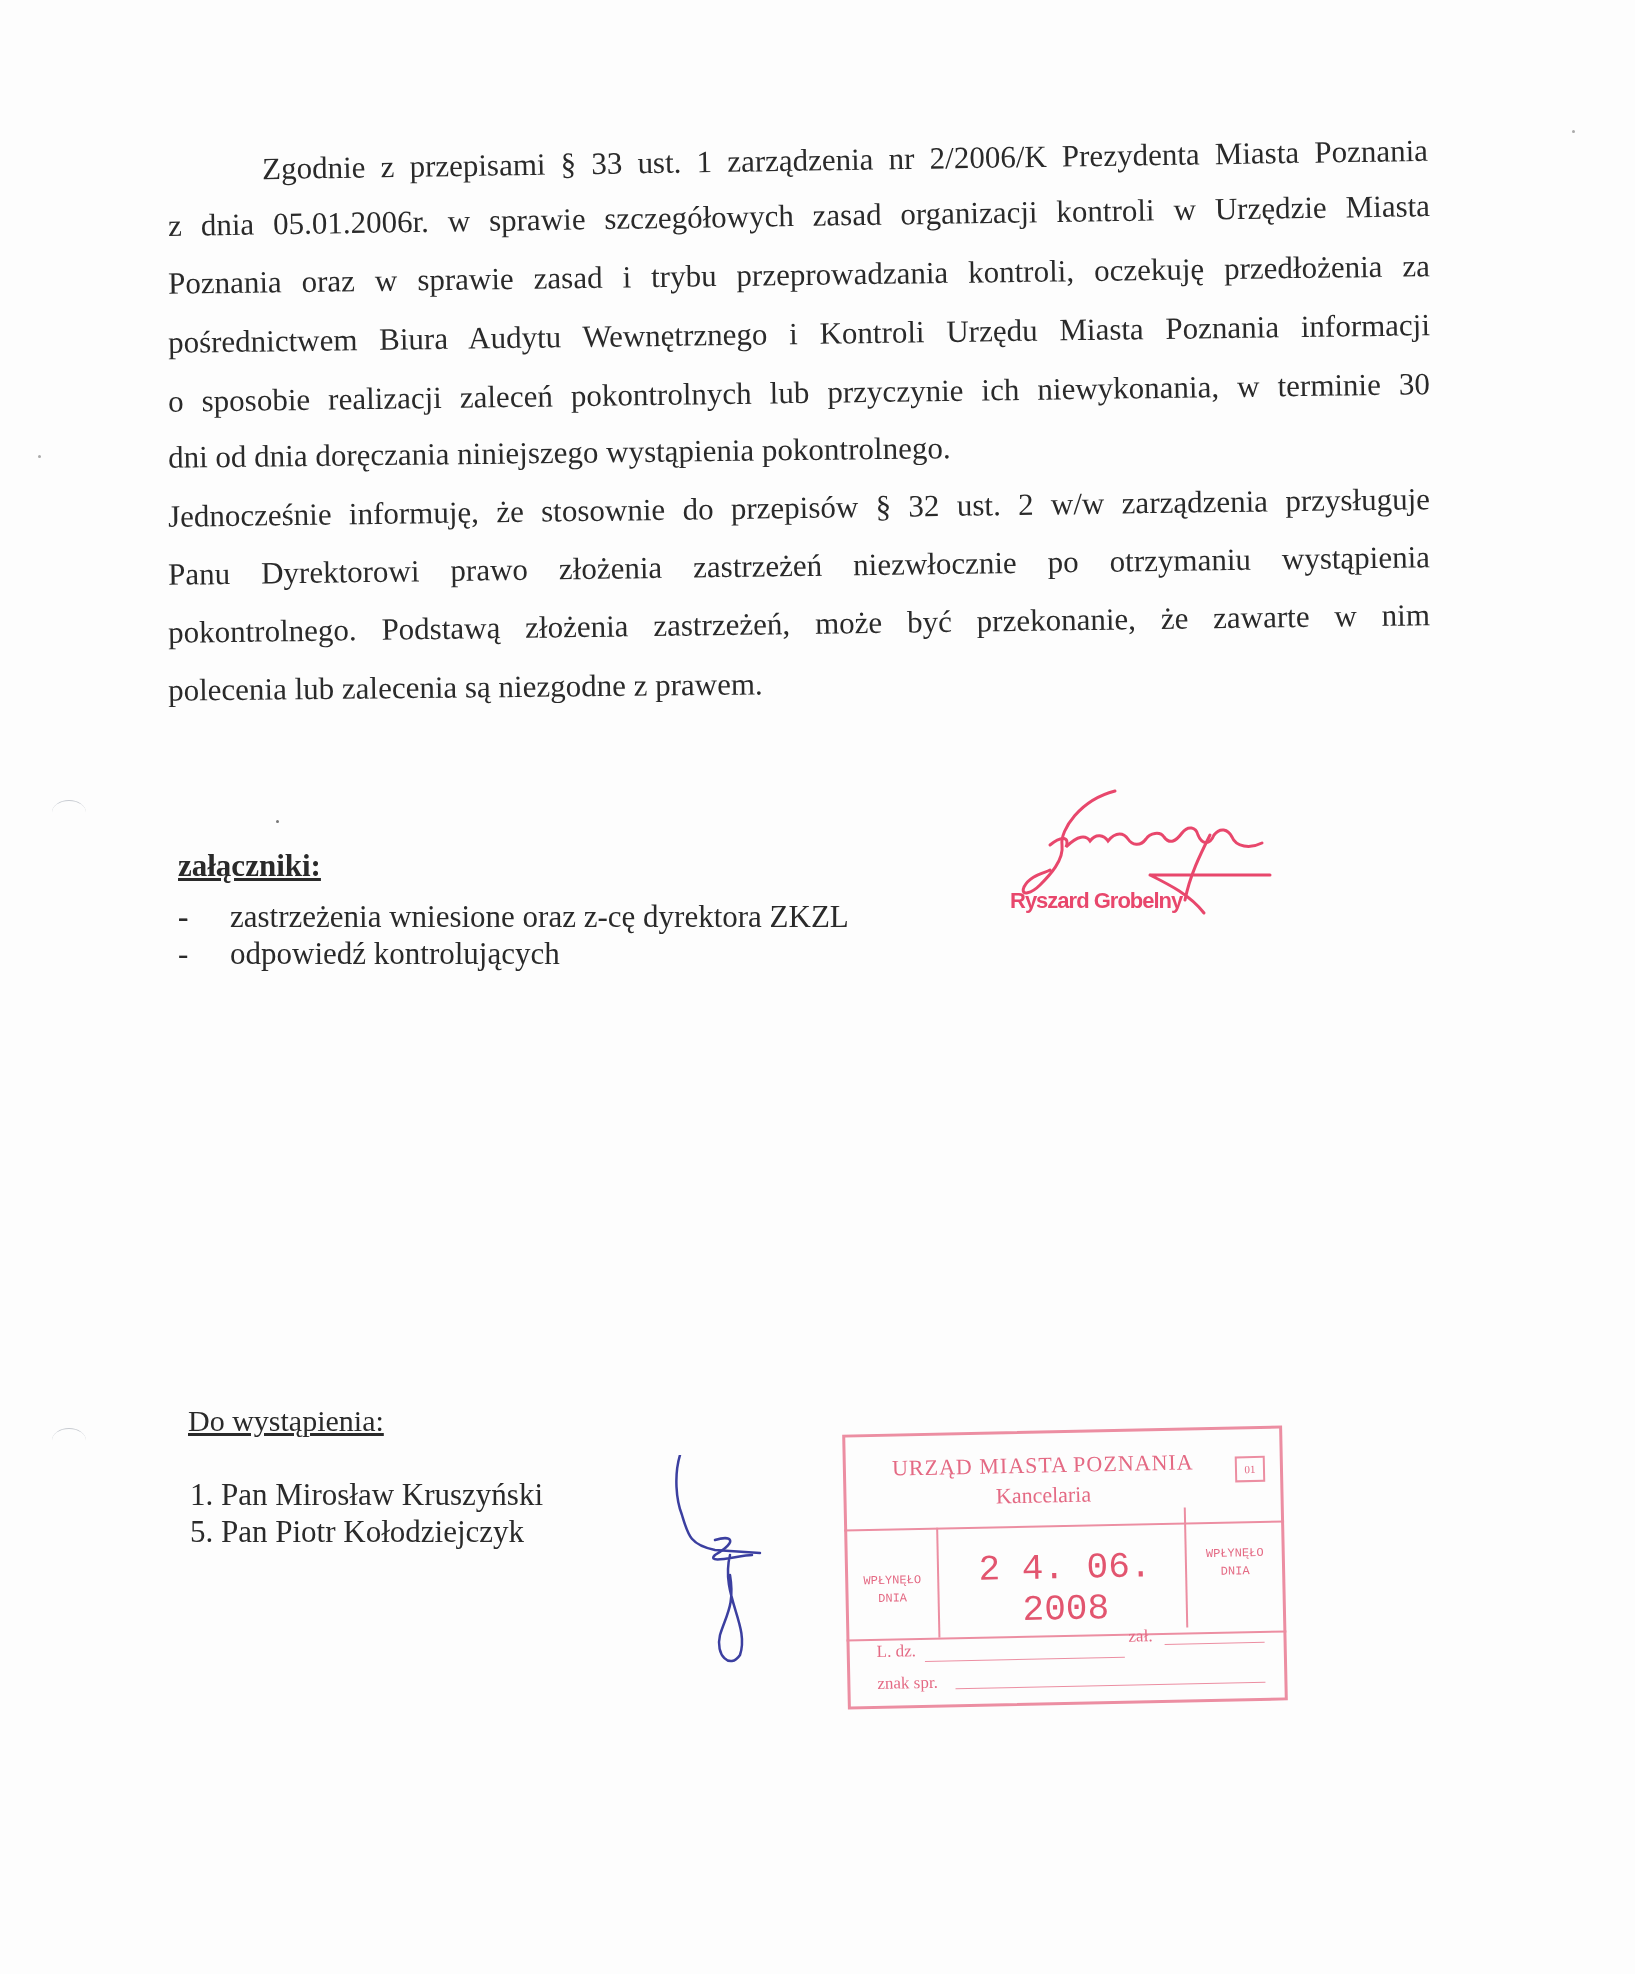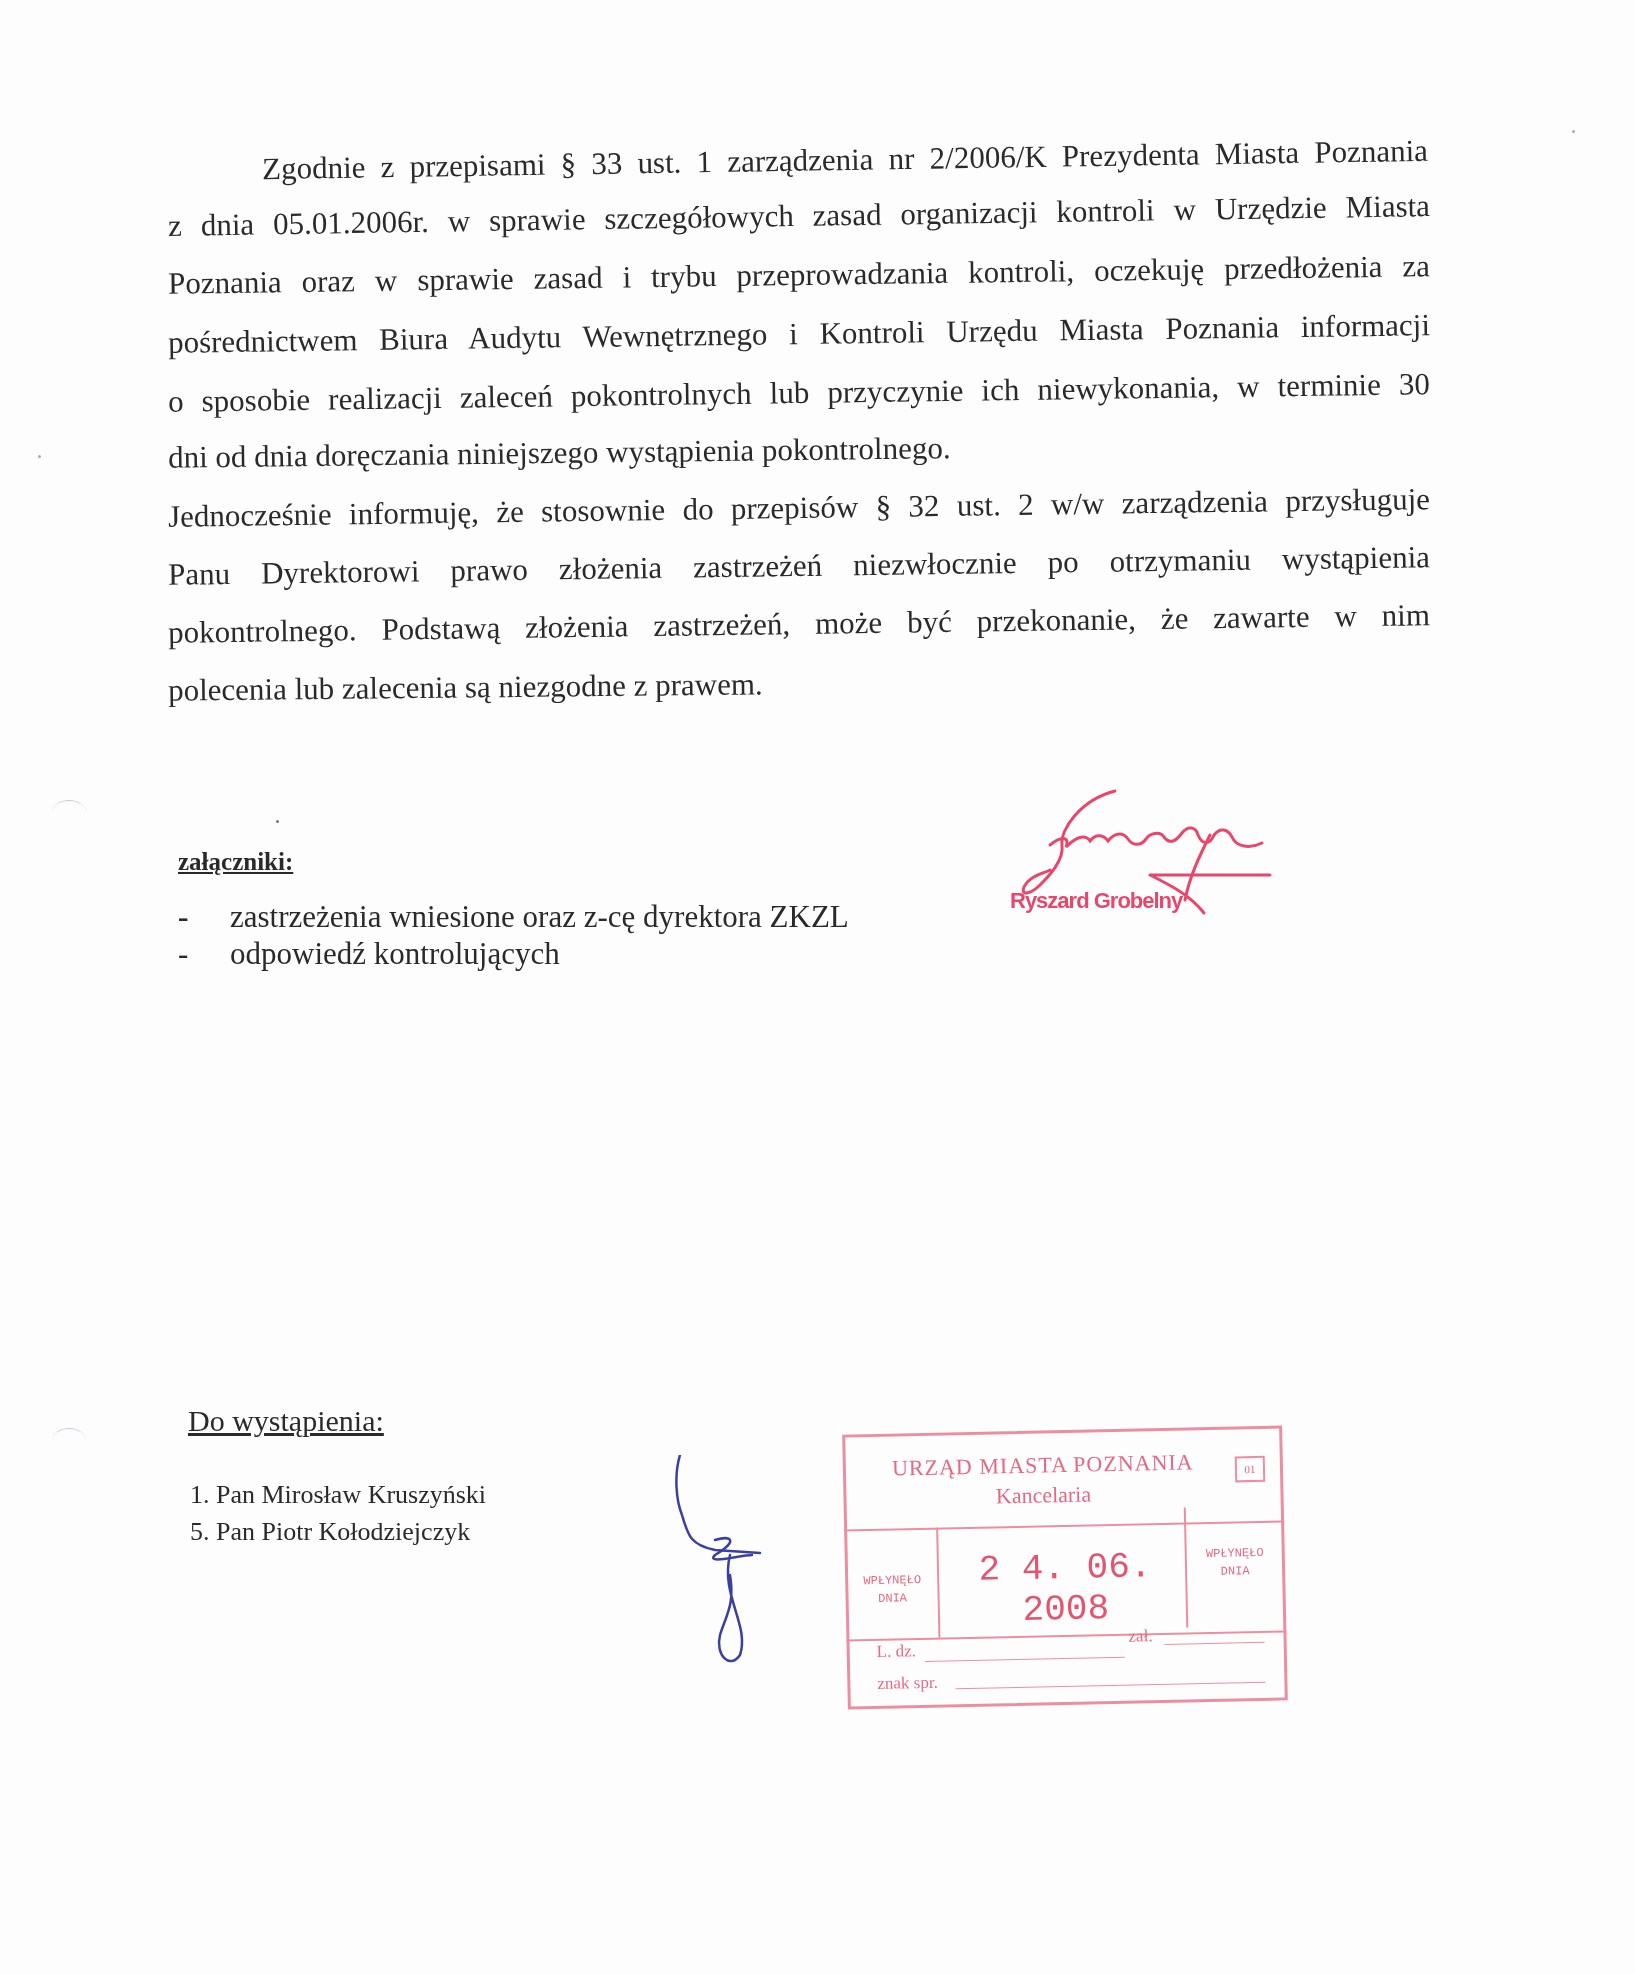--- a/index.html
+++ b/index.html
@@ -5,28 +5,28 @@
   html, body { margin: 0; padding: 0; background: #ffffff; }
   body { width: 1635px; height: 1974px; position: relative; overflow: hidden;
          font-family: "Liberation Serif", "DejaVu Serif", serif; color: #2a2a2a; }
   .page { position: absolute; left: 0; top: 0; width: 1635px; height: 1974px; background: #fdfdfd; }
 
   .para-line { position: absolute; left: 168px; width: 1262px; font-size: 31px; line-height: 40px;
                white-space: nowrap; text-align: justify; text-align-last: justify; }
   .para-line.first { left: 262px; width: 1166px; }
   .para-line.last { text-align-last: left; }
 
-  .section-head { position: absolute; font-size: 25px; text-decoration: underline; }
+  .section-head { position: absolute; font-size: 31px; text-decoration: underline; }
   .attachments-head { left: 178px; top: 848px; font-weight: bold; }
   .list { position: absolute; left: 178px; top: 898px; font-size: 31px; line-height: 37px; margin: 0; padding: 0; list-style: none; }
   .list li { position: relative; padding-left: 52px; }
   .list li .dash { position: absolute; left: 0; }
 
   .cc-head { left: 188px; top: 1404px; font-size: 30px; font-weight: normal; }
-  .cc-block { position: absolute; left: 190px; top: 1476px; font-size: 26px; line-height: 37px; }
+  .cc-block { position: absolute; left: 190px; top: 1476px; font-size: 31px; line-height: 37px; }
   .cc-block div { white-space: nowrap; }
 
   .signature { position: absolute; left: 1000px; top: 775px; width: 300px; height: 160px; }
   .sig-name { position: absolute; left: 1010px; top: 888px; font-family: "Liberation Sans", sans-serif;
               font-weight: bold; font-size: 22px; color: #e8476c; letter-spacing: -1px; }
 
   .stamp { position: absolute; left: 845px; top: 1430px; width: 440px; height: 275px;
            transform: rotate(-1.2deg); color: #e46a84; font-family: "Liberation Serif", serif; }
   .stamp .frame { position: absolute; inset: 0; border: 3px solid #ec8ea2; }
   .stamp .hline { position: absolute; left: 0; right: 0; border-top: 2px solid #ec8ea2; }

